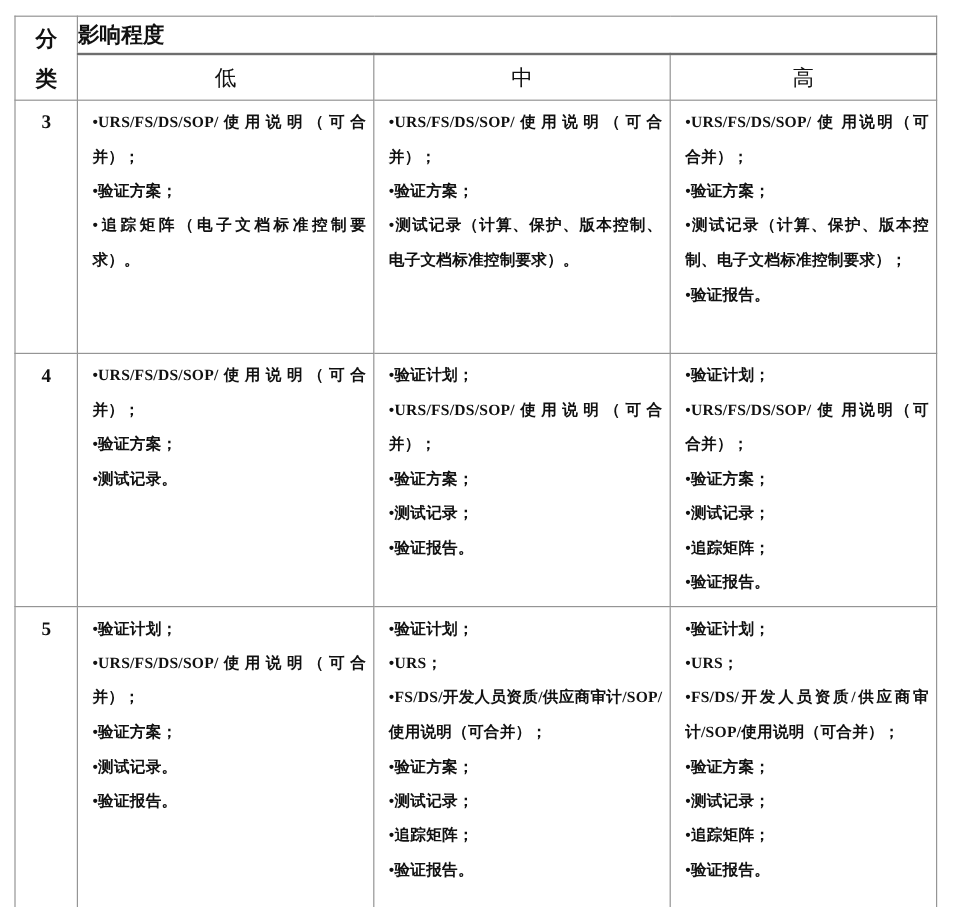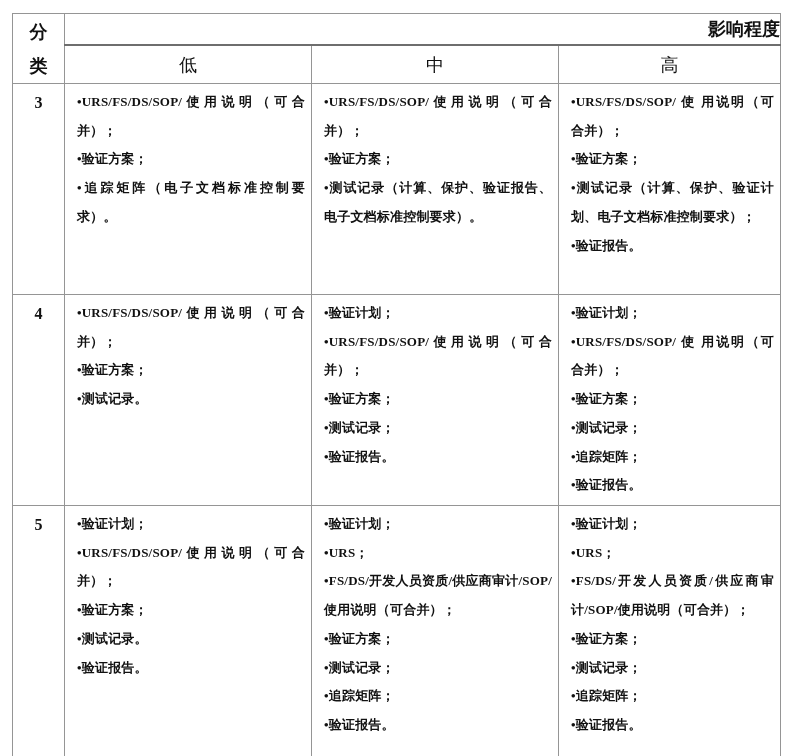--- a/index.html
+++ b/index.html
@@ -35,21 +35,21 @@
     .h-cat {
       text-align: center;
       vertical-align: middle !important;
       font-weight: bold;
       font-size: 18px;
       line-height: 34px;
     }
     .h-cat span { display: block; }
     .h-group {
       height: 30px;
-      text-align: right;
+      text-align: left;
       vertical-align: middle !important;
       font-weight: bold;
       font-size: 18px;
       border-bottom: 2px solid #6e6e6e !important;
     }
     .h-level {
       height: 37px;
       text-align: center;
       vertical-align: middle !important;
       font-weight: normal;
@@ -120,28 +120,28 @@
         <ul>
           <li>URS/FS/DS/SOP/使用说明（可合并）；</li>
           <li>验证方案；</li>
           <li>追踪矩阵（电子文档标准控制要求）。</li>
         </ul>
       </td>
       <td class="cell">
         <ul>
           <li>URS/FS/DS/SOP/使用说明（可合并）；</li>
           <li>验证方案；</li>
-          <li>测试记录（计算、保护、验证报告、电子文档标准控制要求）。</li>
+          <li>测试记录（计算、保护、版本控制、电子文档标准控制要求）。</li>
         </ul>
       </td>
       <td class="cell">
         <ul>
           <li>URS/FS/DS/SOP/ 使 用说明（可合并）；</li>
           <li>验证方案；</li>
-          <li>测试记录（计算、保护、验证计划、电子文档标准控制要求）；</li>
+          <li>测试记录（计算、保护、版本控制、电子文档标准控制要求）；</li>
           <li>验证报告。</li>
         </ul>
       </td>
     </tr>
 
     <tr class="row-4">
       <td class="cat-num">4</td>
       <td class="cell">
         <ul>
           <li>URS/FS/DS/SOP/使用说明（可合并）；</li>

